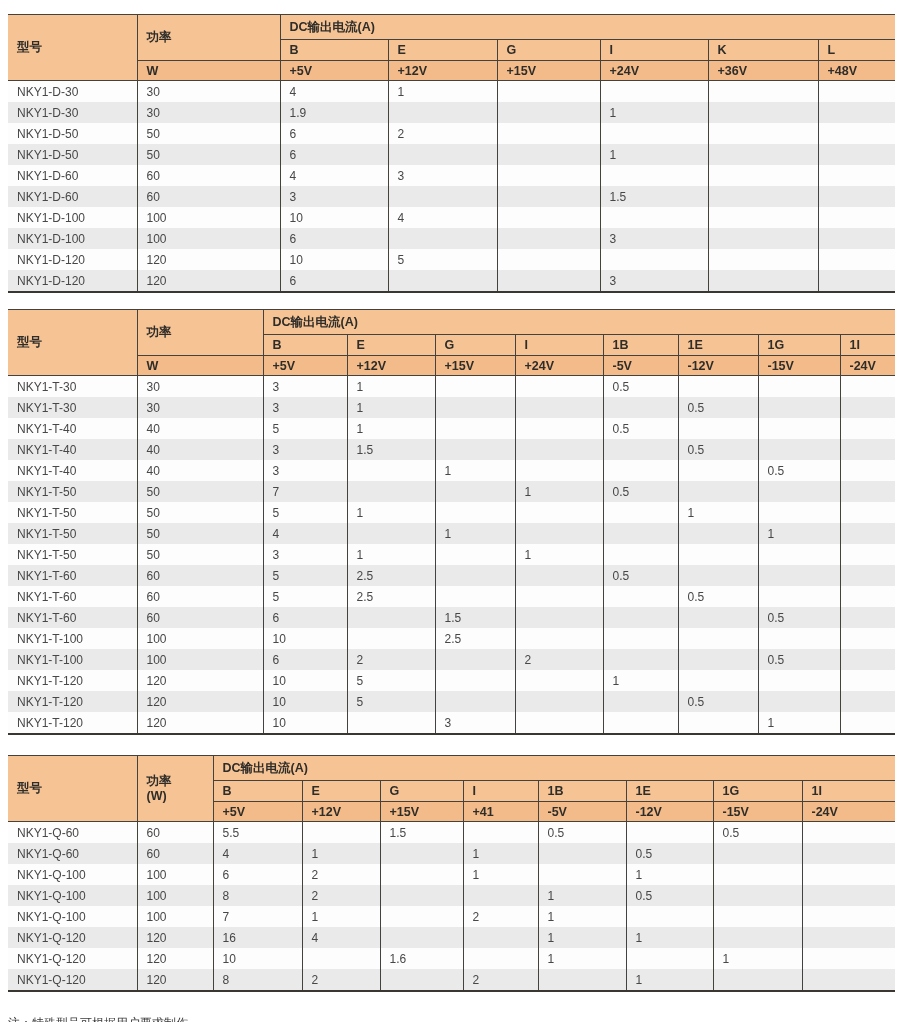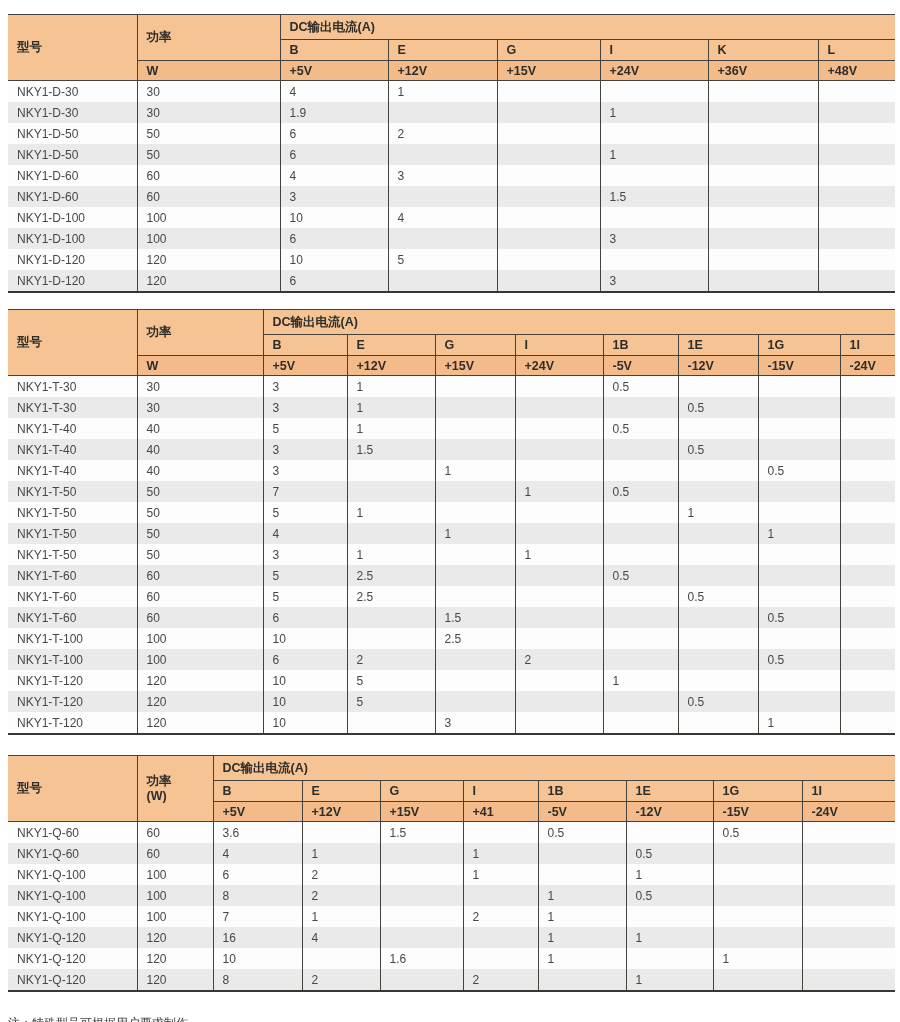--- a/index.html
+++ b/index.html
@@ -488,21 +488,21 @@
           <th>-5V</th>
           <th>-12V</th>
           <th>-15V</th>
           <th>-24V</th>
         </tr>
       </thead>
       <tbody>
         <tr>
           <td>NKY1-Q-60</td>
           <td>60</td>
-          <td>3.6</td>
+          <td>5.5</td>
           <td></td>
           <td>1.5</td>
           <td></td>
           <td>0.5</td>
           <td></td>
           <td>0.5</td>
           <td></td>
         </tr>
         <tr>
           <td>NKY1-Q-60</td>

